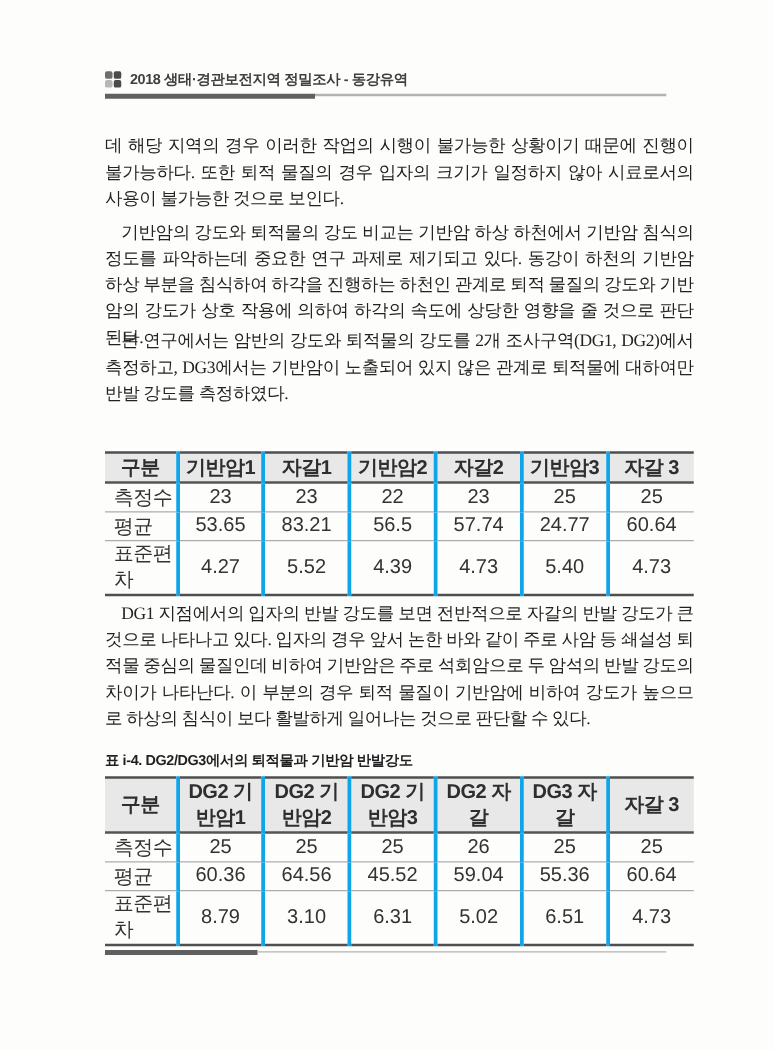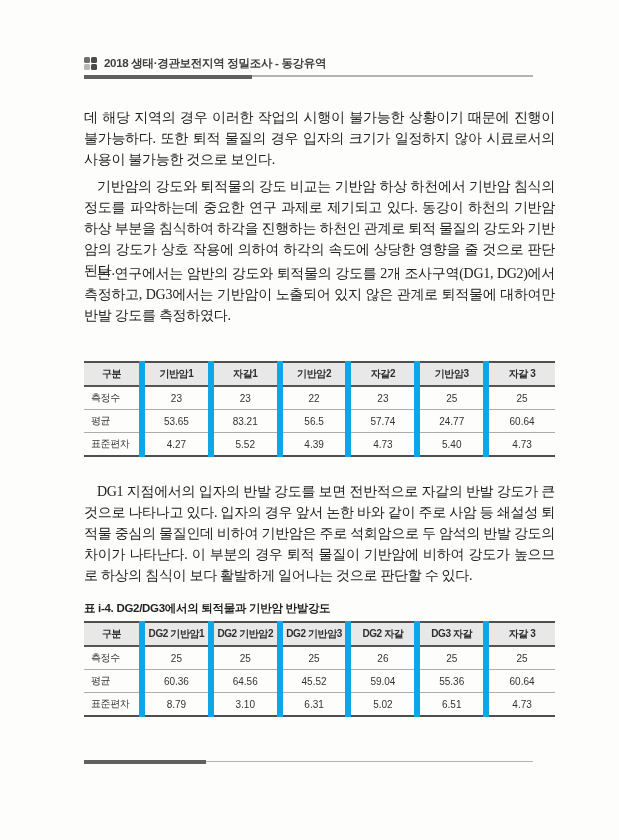--- a/index.html
+++ b/index.html
@@ -37,35 +37,35 @@
   .para.indent { text-indent: 13px; }
 
   
   .tbl-caption {
     position: absolute; left: 84px; width: 471px;
     font-size: 11.5px; font-weight: bold; color: #1f1f1f; letter-spacing: -0.3px;
   }
   table.data {
     position: absolute; left: 84px; width: 471px;
     border-collapse: collapse; table-layout: fixed;
-    font-size: 10px; color: #333;
+    font-size: 16px; color: #333;
     border-top: 2.5px solid #4f4f4f; border-bottom: 2.5px solid #4f4f4f;
   }
   table.data col.c0 { width: 58px; }
   table.data th {
     background: #e8e8e8; font-weight: bold; color: #2e2e2e;
     height: 22px; padding: 0 2px; text-align: center;
     border-bottom: 2.5px solid #555; letter-spacing: -0.4px;
   }
   table.data td {
     height: 22px; padding: 0 2px; text-align: center;
     border-top: 1px solid #adadad;
   }
   table.data tbody tr:first-child td { border-top: none; }
-  table.data th + th, table.data td + td { border-left: 6px solid #0ea5e9; margin-left: 45px; }
+  table.data th + th, table.data td + td { border-left: 3px solid #0ea5e9; margin-left: 45px; }
   table.data td.rowlabel { text-align: left; padding-left: 7px; letter-spacing: -0.4px; }
 
   
   .ftr-rule { position: absolute; left: 84px; top: 760px; right: 64px; height: 4px; }
   .ftr-rule .dark  { position: absolute; left: 0; top: 0; width: 122px; height: 3.5px; background: #606060; }
   .ftr-rule .light { position: absolute; left: 122px; top: 0.5px; right: 22px; height: 1.5px; background: #b3b3b3; }
   .ftr { position: absolute; left: 84px; top: 769px; display: flex; align-items: center; gap: 6px; }
   .ftr-page { font-size: 15px; color: #3c3c3c; letter-spacing: 0.5px; }
   .ftr-sep { width: 1px; height: 8px; background: #9a9a9a; }
   .ftr-pub { font-size: 8.5px; color: #8d8d8d; }

